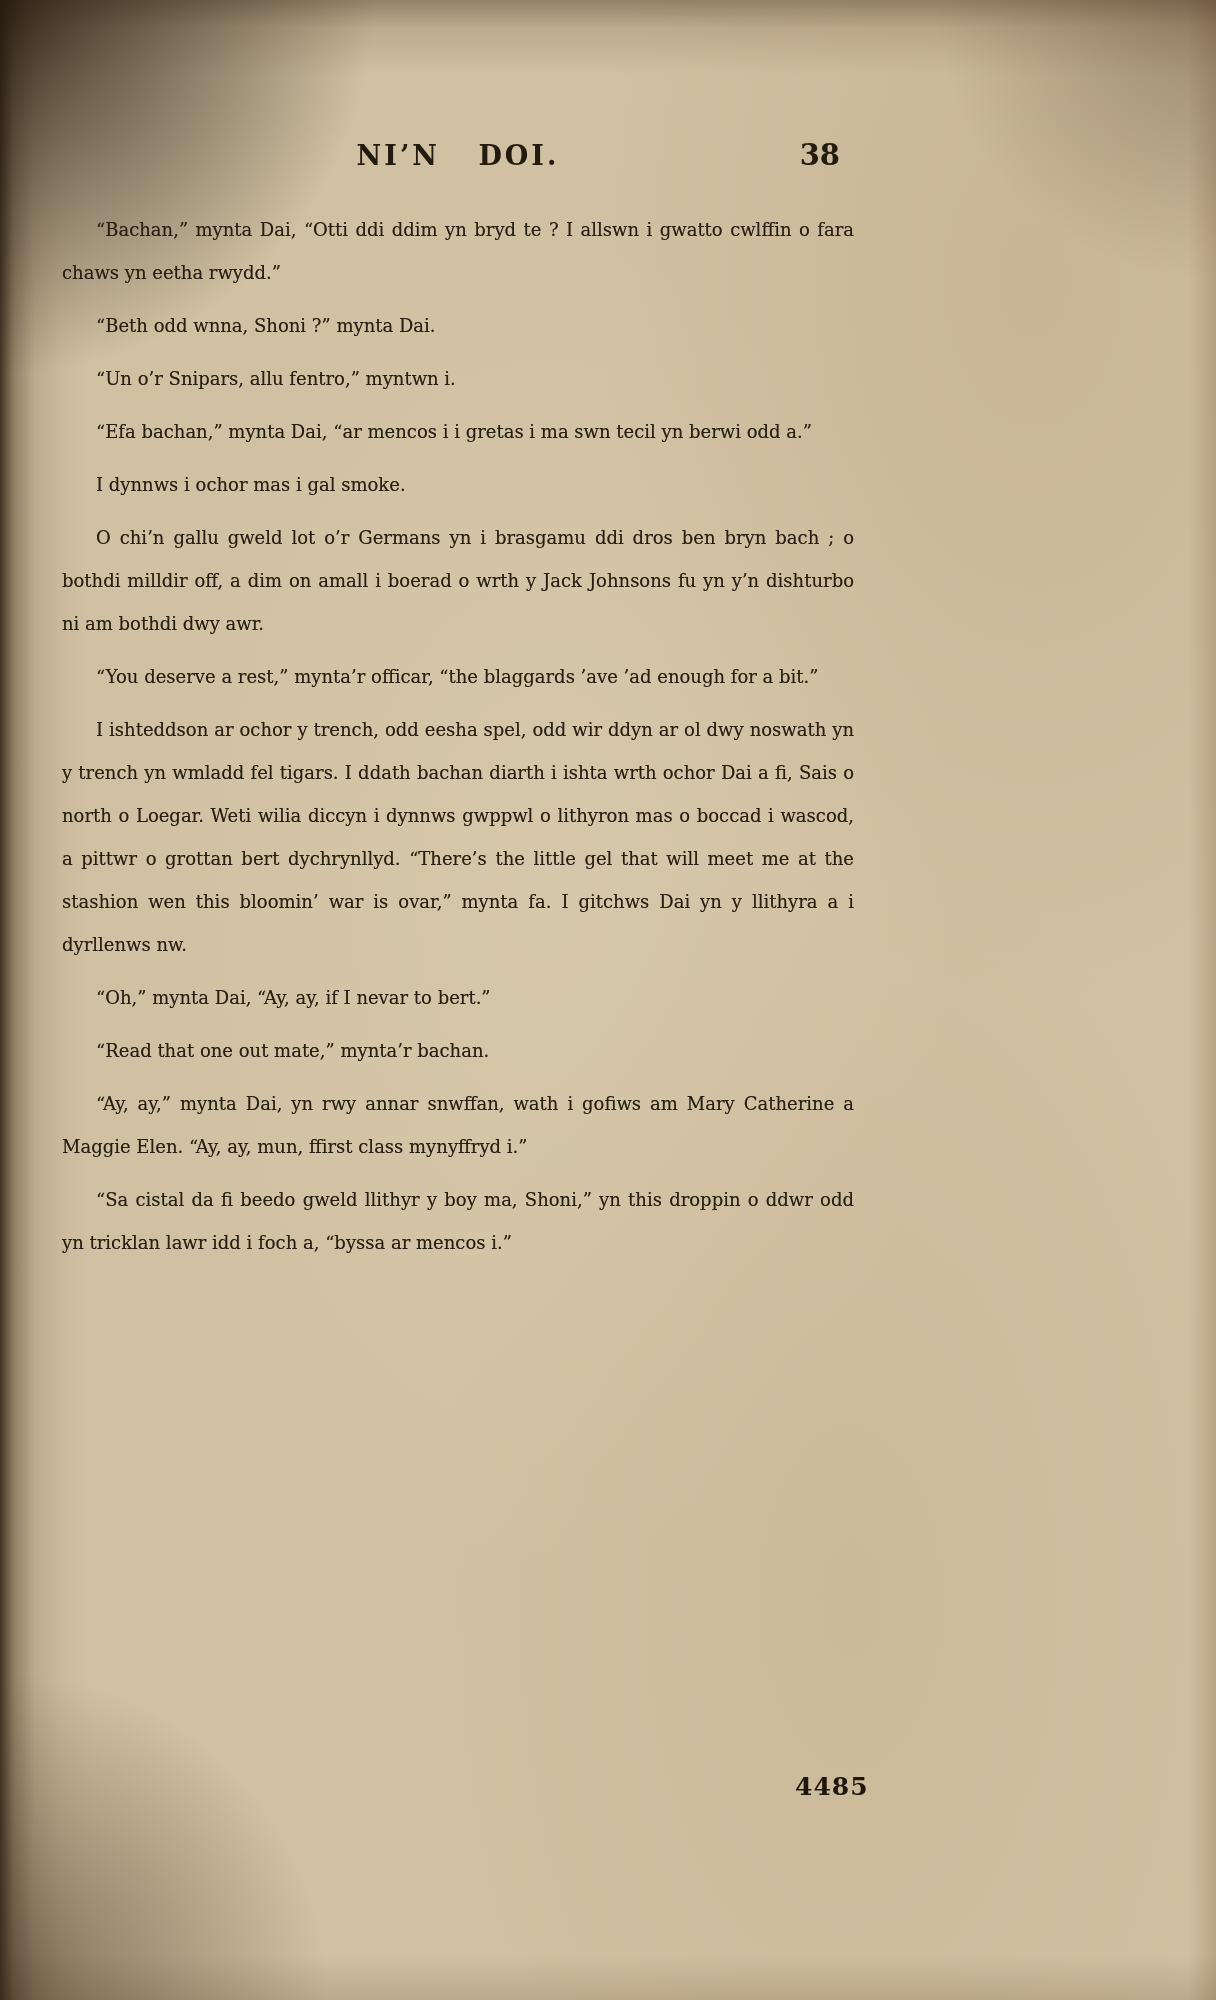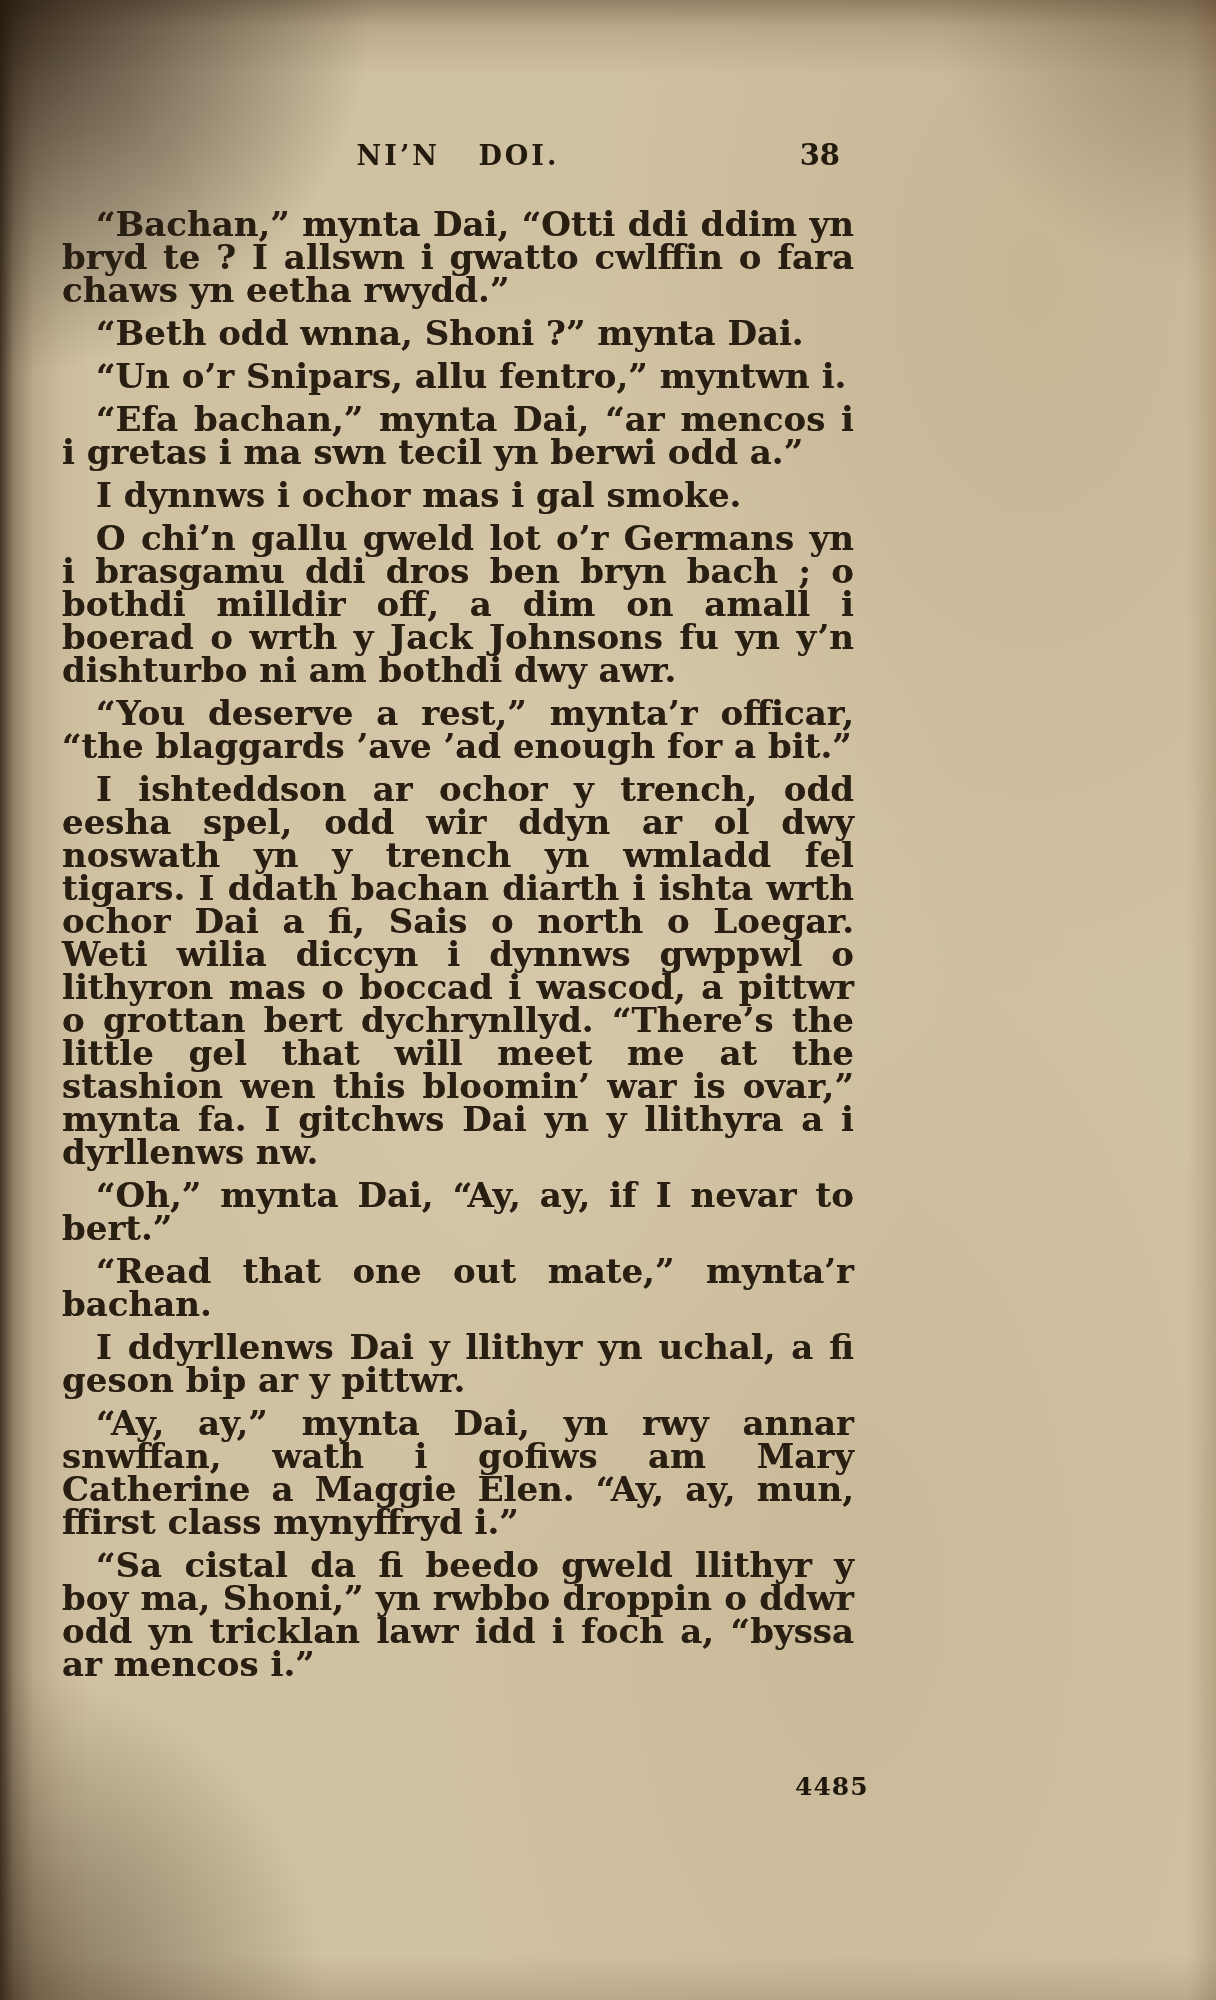--- a/index.html
+++ b/index.html
@@ -54,23 +54,23 @@
     position: absolute;
     right: 14px;
     top: -2px;
     font-size: 29px;
     font-weight: bold;
     color: #241b0f;
   }
   .body-text p {
     margin: 0 0 10px 0;
     text-indent: 34px;
-    font-size: 34px;
-    line-height: 33px;
-    font-weight: bold;
+    font-size: 18px;
+    line-height: 43px;
+    font-weight: normal;
     text-align: justify;
     color: #281f12;
     text-shadow: 0 0 0.6px rgba(45,33,17,0.55);
   }
   .footer-number {
     position: absolute;
     left: 795px;
     top: 1772px;
     font-size: 25px;
     font-weight: bold;
@@ -92,19 +92,18 @@
       <p>“Bachan,” mynta Dai, “Otti ddi ddim yn bryd te ? I allswn i gwatto cwlffin o fara chaws yn eetha rwydd.”</p>
       <p>“Beth odd wnna, Shoni ?” mynta Dai.</p>
       <p>“Un o’r Snipars, allu fentro,” myntwn i.</p>
       <p>“Efa bachan,” mynta Dai, “ar mencos i i gretas i ma swn tecil yn berwi odd a.”</p>
       <p>I dynnws i ochor mas i gal smoke.</p>
       <p>O chi’n gallu gweld lot o’r Germans yn i brasgamu ddi dros ben bryn bach ; o bothdi milldir off, a dim on amall i boerad o wrth y Jack Johnsons fu yn y’n dishturbo ni am bothdi dwy awr.</p>
       <p>“You deserve a rest,” mynta’r officar, “the blaggards ’ave ’ad enough for a bit.”</p>
       <p>I ishteddson ar ochor y trench, odd eesha spel, odd wir ddyn ar ol dwy noswath yn y trench yn wmladd fel tigars.  I ddath bachan diarth i ishta wrth ochor Dai a fi, Sais o north o Loegar.  Weti wilia diccyn i dynnws gwppwl o lithyron mas o boccad i wascod, a pittwr o grottan bert dychrynllyd.  “There’s the little gel that will meet me at the stashion wen this bloomin’ war is ovar,” mynta fa.  I gitchws Dai yn y llithyra a i dyrllenws nw.</p>
       <p>“Oh,” mynta Dai, “Ay, ay, if I nevar to bert.”</p>
       <p>“Read that one out mate,” mynta’r bachan.</p>
-      <p>I ddyrllenws Dai y llithyr yn uchal, a fi geson bip ar y pittwr.</p>
       <p>“Ay, ay,” mynta Dai, yn rwy annar snwffan, wath i gofiws am Mary Catherine a Maggie Elen.  “Ay, ay, mun, ffirst class mynyffryd i.”</p>
-      <p>“Sa cistal da fi beedo gweld llithyr y boy ma, Shoni,” yn rwbbo droppin o ddwr odd yn tricklan lawr idd i foch a, “byssa ar mencos i.”</p>
+      <p>“Sa cistal da fi beedo gweld llithyr y boy ma, Shoni,” yn this droppin o ddwr odd yn tricklan lawr idd i foch a, “byssa ar mencos i.”</p>
     </div>
   </div>
   <div class="footer-number">4485</div>
 </div>
 
 </body></html>

